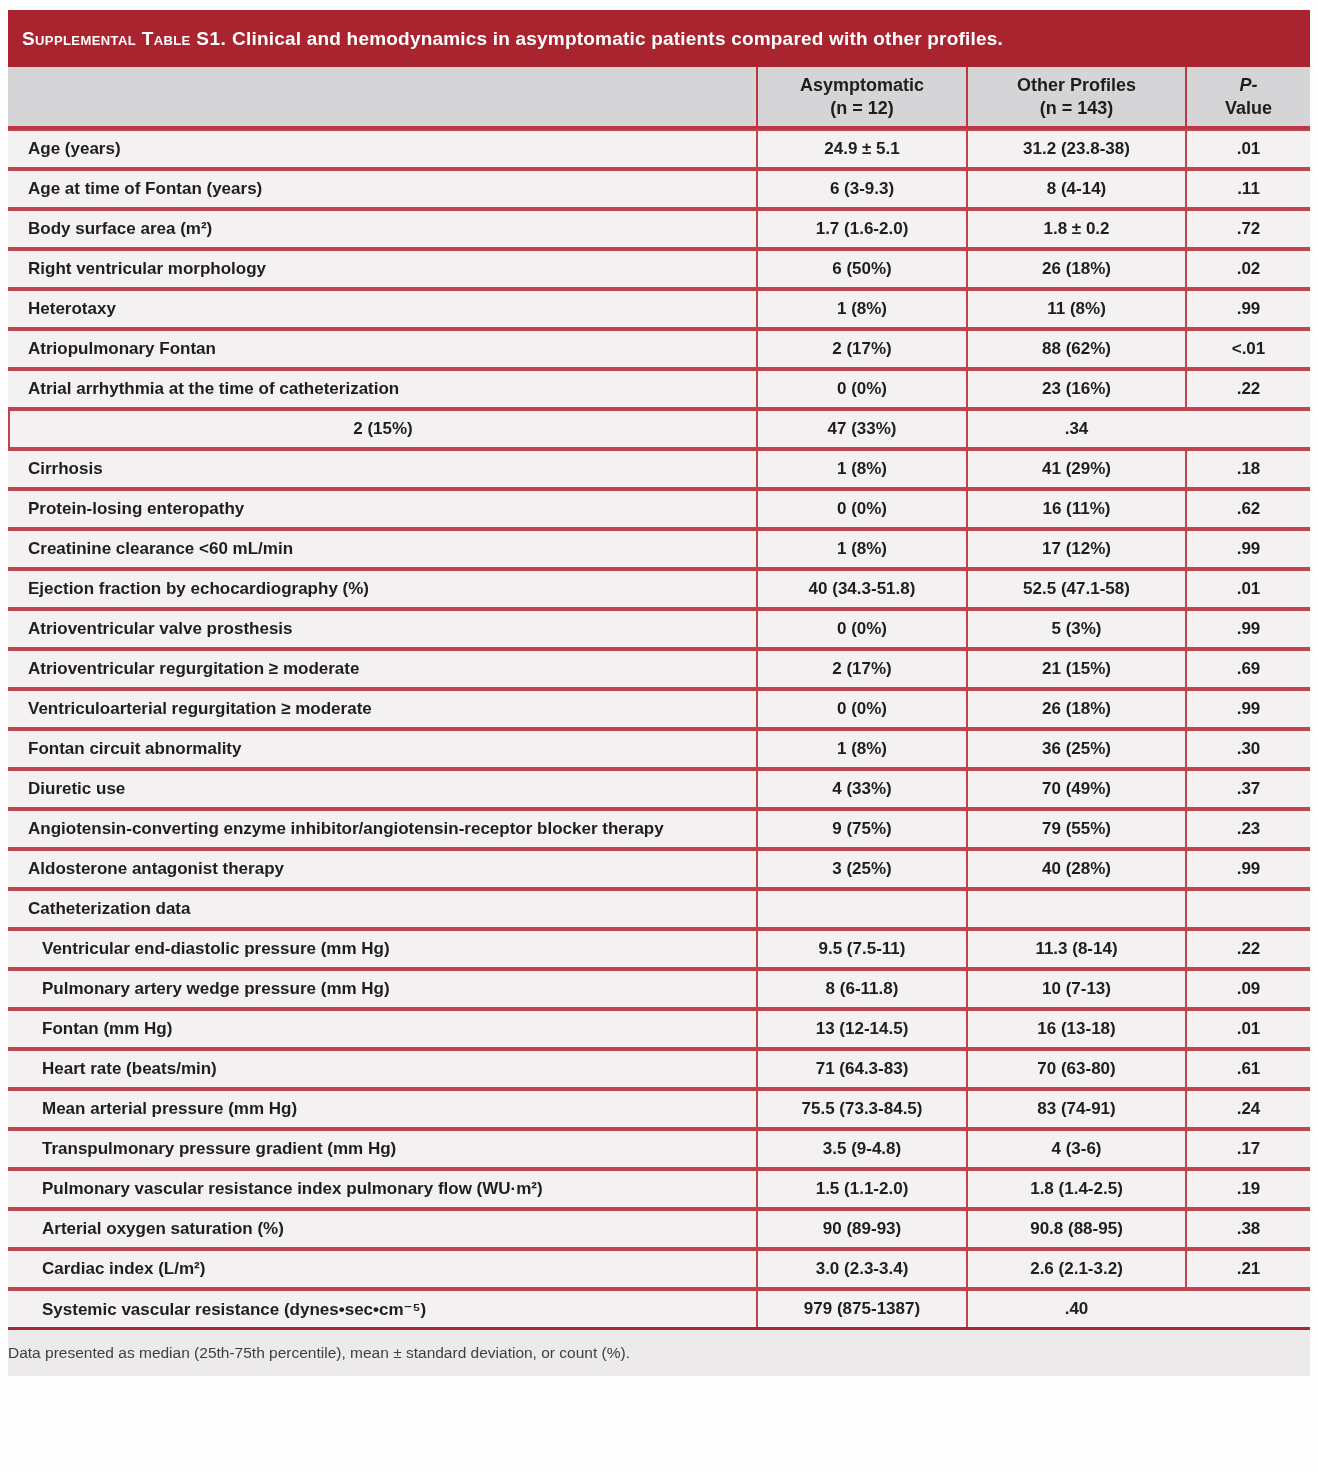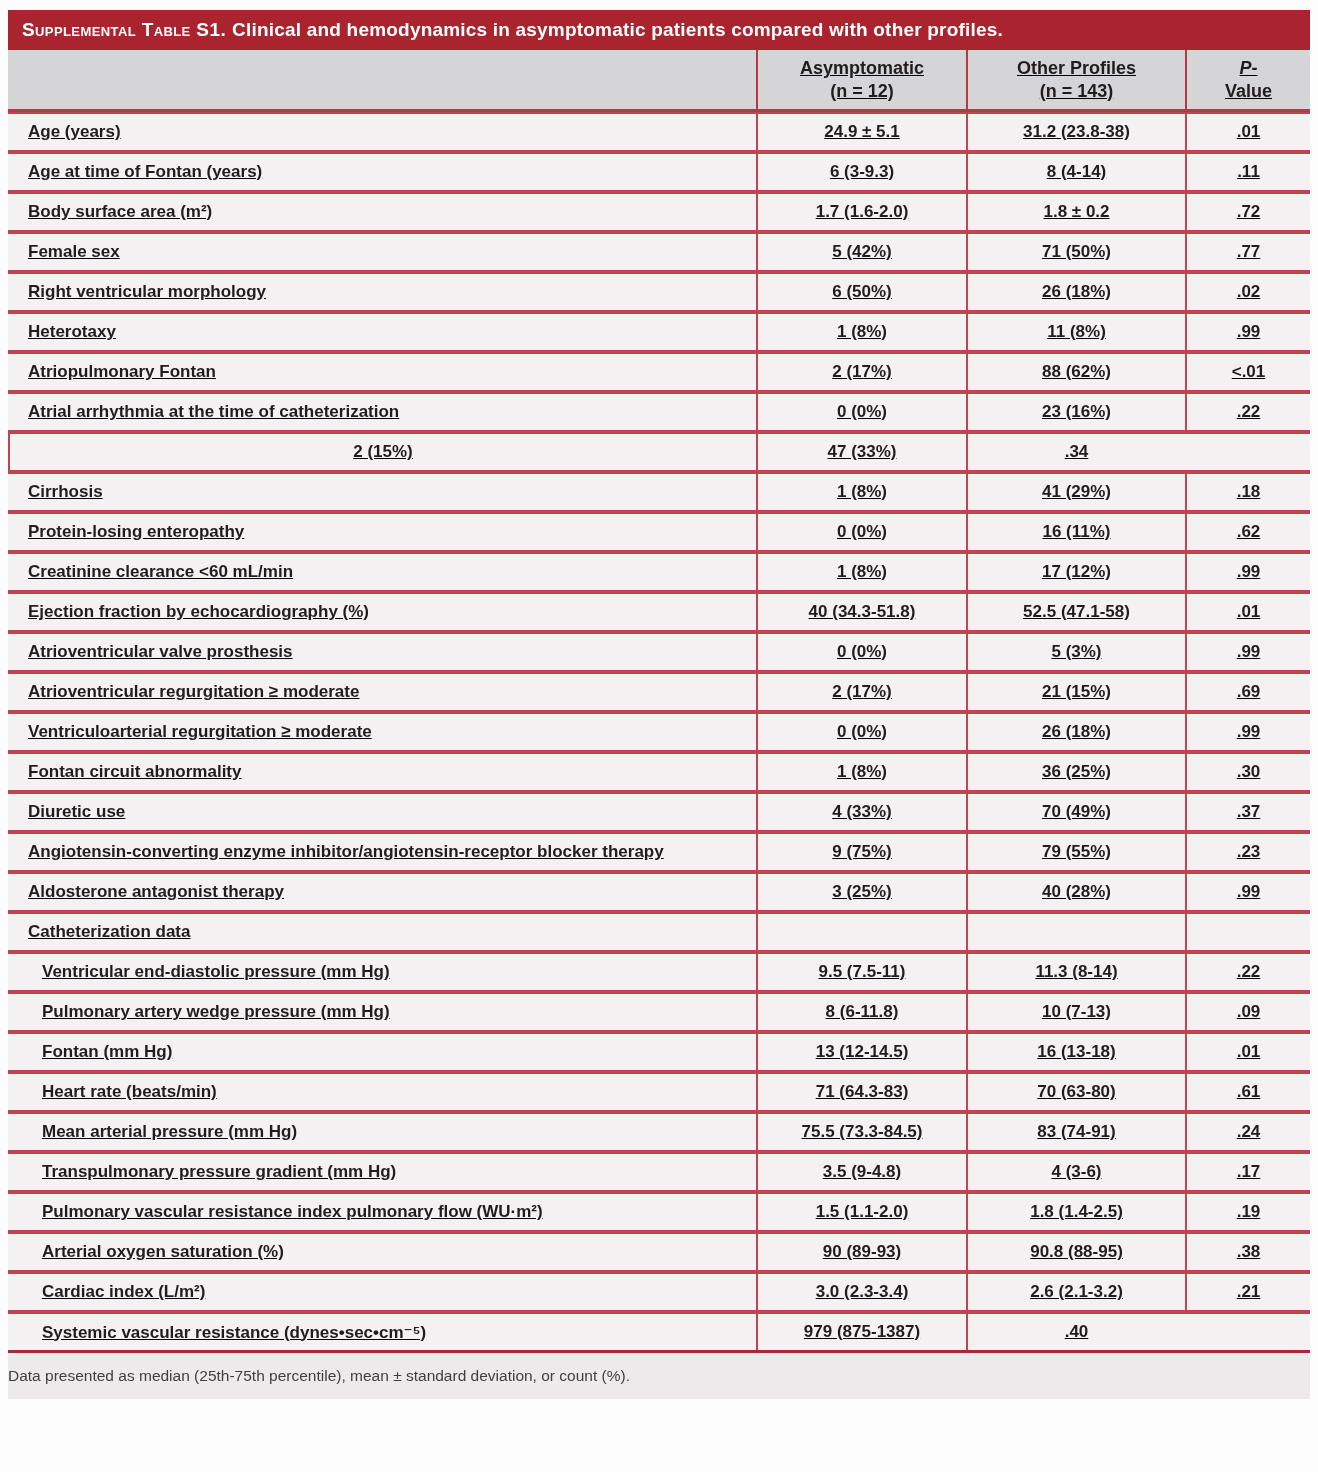--- a/index.html
+++ b/index.html
@@ -1,28 +1,28 @@
 <!DOCTYPE html>
 <html><head>
 <meta charset="utf-8">
 <style>
   * { margin:0; padding:0; box-sizing:border-box; }
   html,body { background:#fdfdfd; font-family:"Liberation Sans","DejaVu Sans",sans-serif; }
   .page { width:1318px; height:1472px; background:#fdfdfd; overflow:hidden; }
   .table-wrap { margin:10px 8px 0 8px; width:1302px; }
 
   .banner {
-    background:#aa2430; color:#ffffff; height:40px;
+    background:#aa2430; color:#ffffff; height:57px;
     display:flex; align-items:center; padding:0 14px;
     font-size:19px; font-weight:700; letter-spacing:.2px;
   }
   .banner .smallcaps { font-variant:small-caps; letter-spacing:.4px; }
   .banner .rest { margin-left:6px; }
 
-  .grid-row { display:grid; grid-template-columns:748px 210px 219px 125px;text-decoration:underline; }
+  .grid-row { display:grid; grid-template-columns:748px 210px 219px 125px; }
 
   .col-head {
     background:#d5d4d6; height:62px; border-bottom:3px solid #b93742;
   }
   .col-head .cell {
     display:flex; flex-direction:column; align-items:center; justify-content:center;
     font-size:18px; font-weight:700; color:#1f1d1e; line-height:1.25;
   }
   .col-head .cell + .cell { border-left:2px solid #b93742; }
   .col-head .p-col .line1 { font-style:italic; }
@@ -86,26 +86,20 @@
           <div class="cell val">8 (4-14)</div>
           <div class="cell val">.11</div>
         </div>
         <div class="grid-row row">
           <div class="cell label">Body surface area (m²)</div>
           <div class="cell val">1.7 (1.6-2.0)</div>
           <div class="cell val">1.8 ± 0.2</div>
           <div class="cell val">.72</div>
         </div>
         <div class="grid-row row">
-          <div class="cell label">Female sex</div>
-          <div class="cell val">5 (42%)</div>
-          <div class="cell val">71 (50%)</div>
-          <div class="cell val">.77</div>
-        </div>
-        <div class="grid-row row">
           <div class="cell label">Right ventricular morphology</div>
           <div class="cell val">6 (50%)</div>
           <div class="cell val">26 (18%)</div>
           <div class="cell val">.02</div>
         </div>
         <div class="grid-row row">
           <div class="cell label">Heterotaxy</div>
           <div class="cell val">1 (8%)</div>
           <div class="cell val">11 (8%)</div>
           <div class="cell val">.99</div>

